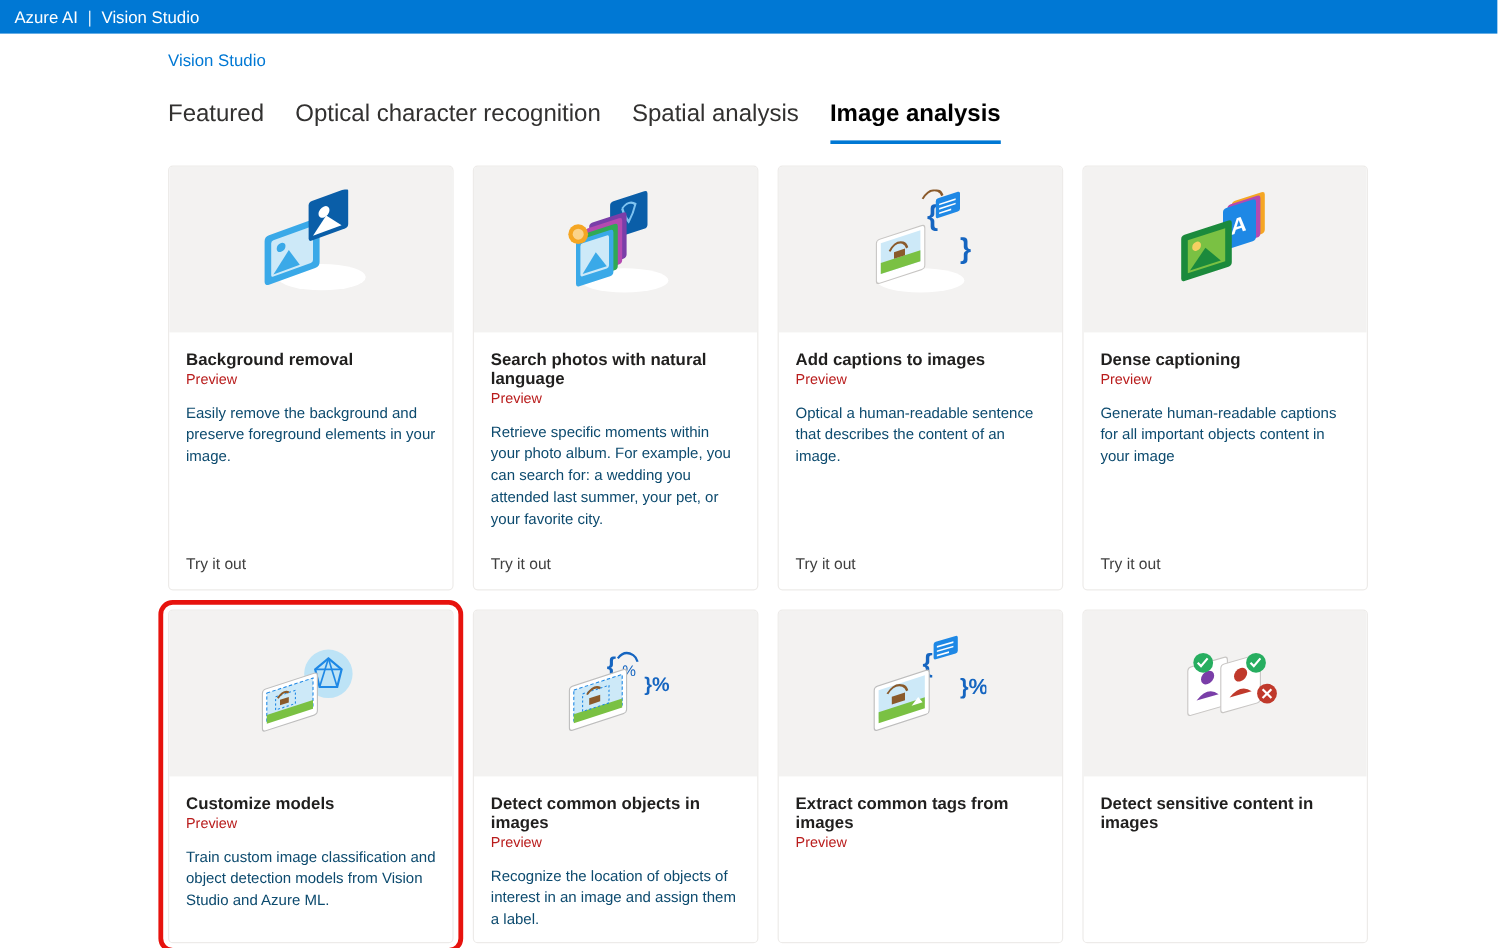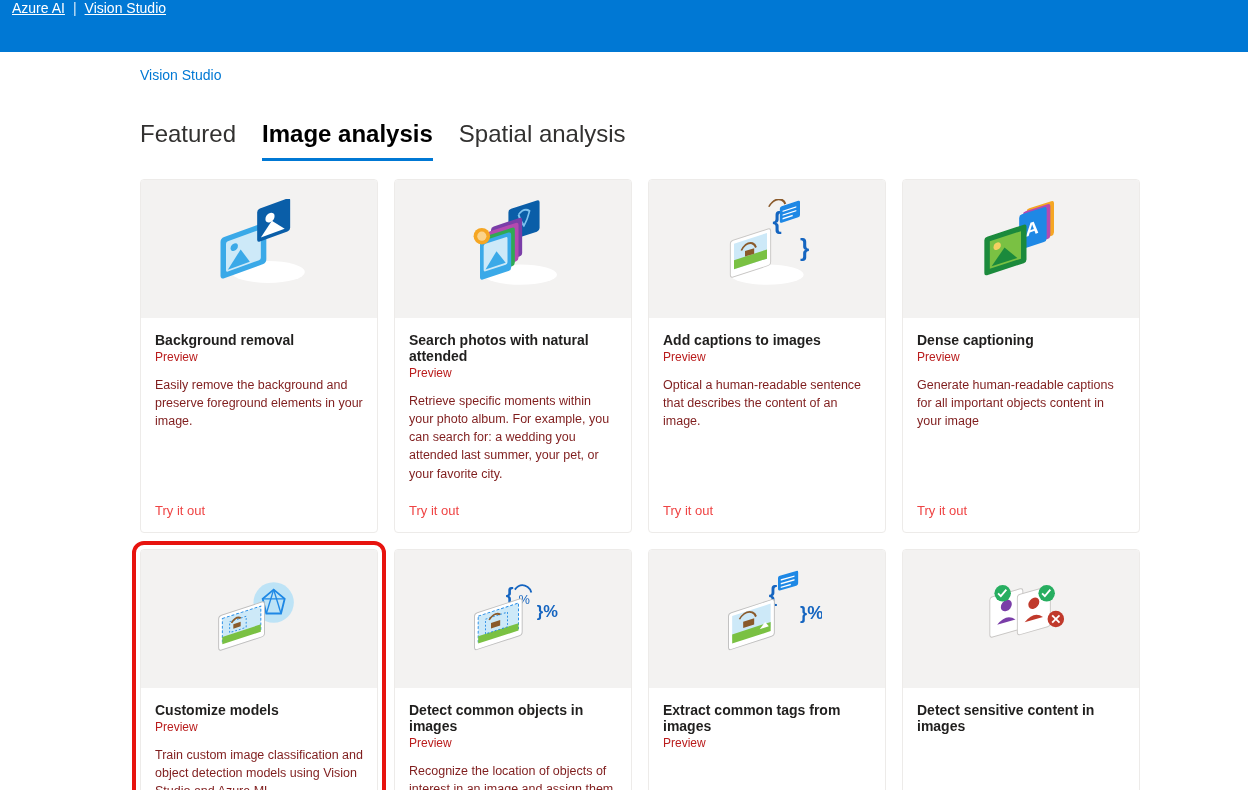--- a/index.html
+++ b/index.html
@@ -1,53 +1,54 @@
 <!DOCTYPE html>
 <html><head>
 <meta charset="utf-8">
 <style>
   * { box-sizing: border-box; margin: 0; padding: 0; }
   body { font-family: "Segoe UI", -apple-system, sans-serif; background: #fff; color: #323130; width: 1248px; }
-  .topbar { background: #0078d4; color: #fff; height: 52px; display: flex; align-items: flex-start; padding: 0 12px; font-size: 14px; text-decoration: underline; }
+  .topbar { background: #0078d4; color: #fff; height: 28px; display: flex; align-items: center; padding: 0 12px; font-size: 14px; }
   .topbar .sep { margin: 0 8px; opacity: .85; }
   .content { padding: 0 140px 30px 140px; }
   .breadcrumb { padding: 14px 0 24px 0; }
   .breadcrumb a { color: #0078d4; text-decoration: none; font-size: 14px; }
   .tabs { display: flex; gap: 26px; border-bottom: none; margin-bottom: 18px; }
-  .tab { font-size: 24px; color: #323130; padding-bottom: 10px; cursor: pointer; margin-top: 12px; }
+  .tab { font-size: 20px; color: #323130; padding-bottom: 10px; cursor: pointer; }
   .tab.active { color: #000; font-weight: 600; border-bottom: 3px solid #0078d4; }
   .grid { display: grid; grid-template-columns: repeat(4, 238px); gap: 16px; }
   .card { border: 1px solid #edebe9; border-radius: 4px; background: #fff; display: flex; flex-direction: column; overflow: hidden; position: relative; }
   .card.highlight { outline: 4px solid #e7130e; outline-offset: 4px; }
   .card-top { height: 138px; background: #f3f2f1; display: flex; align-items: center; justify-content: center; }
   .card-body { padding: 14px 14px 10px 14px; flex: 1; display: flex; flex-direction: column; }
   .card-title { font-size: 14px; font-weight: 600; color: #201f1e; margin-bottom: 2px; }
   .card-sub { font-size: 12px; color: #b91c1c; margin-bottom: 12px; }
-  .card-desc { font-size: 12.5px; color: #7f1d1d; line-height: 1.45; flex: 1; }
-  .card-action { font-size: 13px; color: #ef4444; padding: 10px 14px 14px 14px; cursor: pointer; }
+  .card-desc { font-size: 12.5px; color: #0c4a6e; line-height: 1.45; flex: 1; }
+  .card-action { font-size: 13px; color: #404040; padding: 10px 14px 14px 14px; cursor: pointer; }
   .icon-svg { width: 110px; height: 100px; }
 </style>
 </head>
 <body>
 
 <div class="topbar">
   <span>Azure AI</span>
   <span class="sep">|</span>
   <span>Vision Studio</span>
 </div>
 
 <div class="content">
   <div class="breadcrumb">
     <a href="#">Vision Studio</a>
   </div>
 
   <div class="tabs">
     <div class="tab">Featured</div>
+    <div class="tab">Optical character recognition</div>
+    <div class="tab">Spatial analysis</div>
     <div class="tab active">Image analysis</div>
-    <div class="tab">Spatial analysis</div>
   </div>
 
   <div class="grid">
 
     <div class="card">
       <div class="card-top">
         <svg class="icon-svg" viewBox="0 0 120 100">
           <ellipse cx="70" cy="75" rx="40" ry="12" fill="#fff"></ellipse>
           <g transform="skewY(-20)">
             <rect x="18" y="45" width="50" height="45" rx="4" fill="#3aa9e8"></rect>
@@ -84,21 +85,21 @@
             <rect x="28" y="46" width="34" height="42" rx="3" fill="#30a954"></rect>
             <rect x="24" y="50" width="34" height="42" rx="3" fill="#3aa9e8"></rect>
             <rect x="28" y="54" width="26" height="30" rx="2" fill="#cde9f8"></rect>
             <polygon points="30,82 42,66 52,82" fill="#3aa9e8"></polygon>
           </g>
           <circle cx="26" cy="36" r="9" fill="#f5a623"></circle>
           <circle cx="26" cy="36" r="5" fill="#fbd38a"></circle>
         </svg>
       </div>
       <div class="card-body">
-        <div class="card-title">Search photos with natural attended</div>
+        <div class="card-title">Search photos with natural language</div>
         <div class="card-sub">Preview</div>
         <div class="card-desc">Retrieve specific moments within your photo album. For example, you can search for: a wedding you attended last summer, your pet, or your favorite city.</div>
       </div>
       <div class="card-action">Try it out</div>
     </div>
 
     <div class="card">
       <div class="card-top">
         <svg class="icon-svg" viewBox="0 0 120 100">
           <ellipse cx="60" cy="78" rx="40" ry="11" fill="#fff"></ellipse>
@@ -167,21 +168,21 @@
             <rect x="20" y="76" width="42" height="8" fill="#7ac143"></rect>
             <rect x="28" y="62" width="18" height="12" fill="none" stroke="#1e88e5" stroke-dasharray="2 2"></rect>
             <path d="M30 64 q5 -6 10 -2" fill="none" stroke="#8a5a2b" stroke-width="2"></path>
             <rect x="32" y="66" width="8" height="5" fill="#8a5a2b"></rect>
           </g>
         </svg>
       </div>
       <div class="card-body">
         <div class="card-title">Customize models</div>
         <div class="card-sub">Preview</div>
-        <div class="card-desc">Train custom image classification and object detection models using Vision Studio and Azure ML.</div>
+        <div class="card-desc">Train custom image classification and object detection models from Vision Studio and Azure ML.</div>
       </div>
 
     </div>
 
     <div class="card">
       <div class="card-top">
         <svg class="icon-svg" viewBox="0 0 120 100">
           <text x="52" y="32" font-size="22" fill="#1565c0" font-weight="700">{</text>
           <text x="86" y="48" font-size="18" fill="#1565c0" font-weight="700">}%</text>
           <path d="M62 18 q6 -8 14 -3 q3 2 4 6" fill="none" stroke="#1565c0" stroke-width="2"></path>

